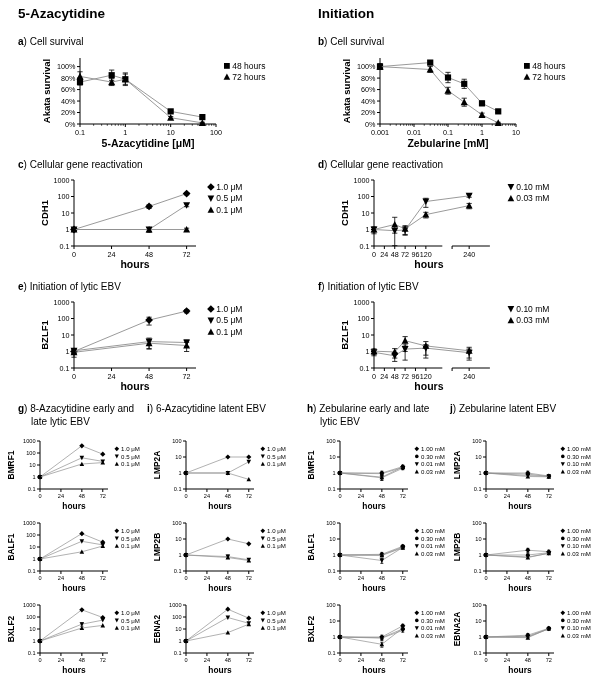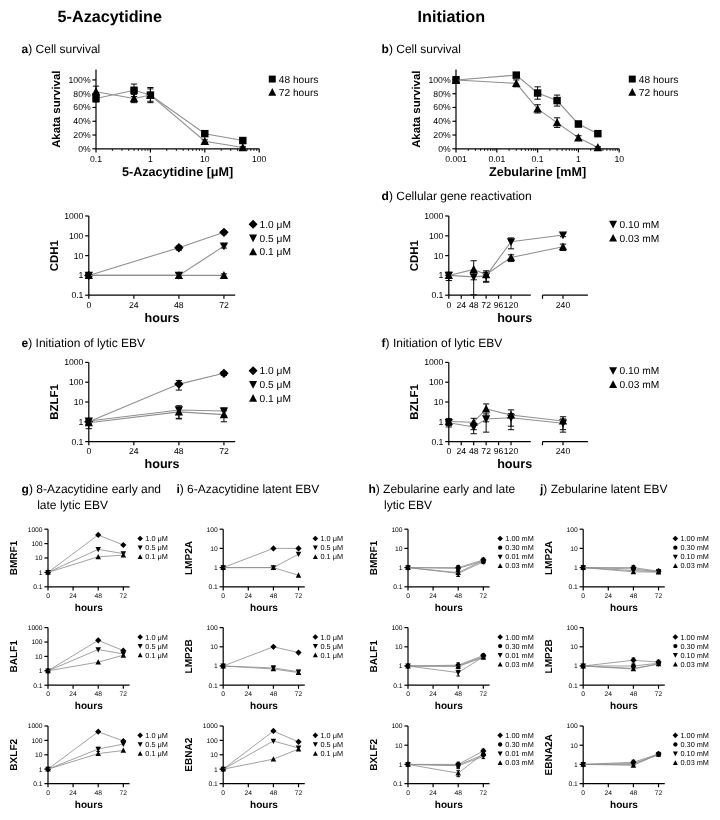--- a/index.html
+++ b/index.html
@@ -1,18 +1,18 @@
 <!DOCTYPE html>
 <html><head>
 <meta charset="utf-8">
 <style>
   html,body{margin:0;padding:0;background:#fff;}
   .fig{position:relative;width:600px;height:683px;background:#ffffff;
        font-family:"Liberation Sans",sans-serif;color:#000;overflow:hidden;}
-  .col-title{position:absolute;font-weight:bold;font-size:13.5px;margin-left:30px;}
+  .col-title{position:absolute;font-weight:bold;font-size:13.5px;}
   .ph{position:absolute;font-size:10px;line-height:1.3;}
   .ph .pl{font-weight:bold;}
   .hang{padding-left:13px;text-indent:-13px;}
   svg.chart{position:absolute;overflow:visible;}
 </style>
 </head>
 <body>
 
 <div class="fig">
 
@@ -253,20 +253,21 @@
           <path d="M208 13H213.8V18.8H208Z"></path>
         </g>
         <text x="216.3" y="18.875">48 hours</text>
         <g fill="#000000">
           <path d="M210.9 23.419999999999998L214.235 29.799999999999997L207.565 29.799999999999997Z"></path>
         </g>
         <text x="216.3" y="29.875">72 hours</text>
       </g>
     </svg>
 
+  <div class="ph" style="left:18px;top:158px"><span class="pl">c</span><span>) Cellular gene reactivation</span></div>
   <div class="ph" style="left:318px;top:158px"><span class="pl">d</span><span>) Cellular gene reactivation</span></div>
   <svg class="chart" style="left:16px;top:174px" width="284" height="100" viewBox="0 0 284 100">
       <g stroke="#000000" stroke-width="1">
         <line x1="58" y1="6" x2="58" y2="72"></line>
         <line x1="58" y1="72" x2="180" y2="72"></line>
         <line x1="55" y1="72" x2="58" y2="72"></line>
         <line x1="55" y1="55.5" x2="58" y2="55.5"></line>
         <line x1="55" y1="38.99999999999999" x2="58" y2="38.99999999999999"></line>
         <line x1="55" y1="22.499999999999986" x2="58" y2="22.499999999999986"></line>
         <line x1="55" y1="6" x2="58" y2="6"></line>

